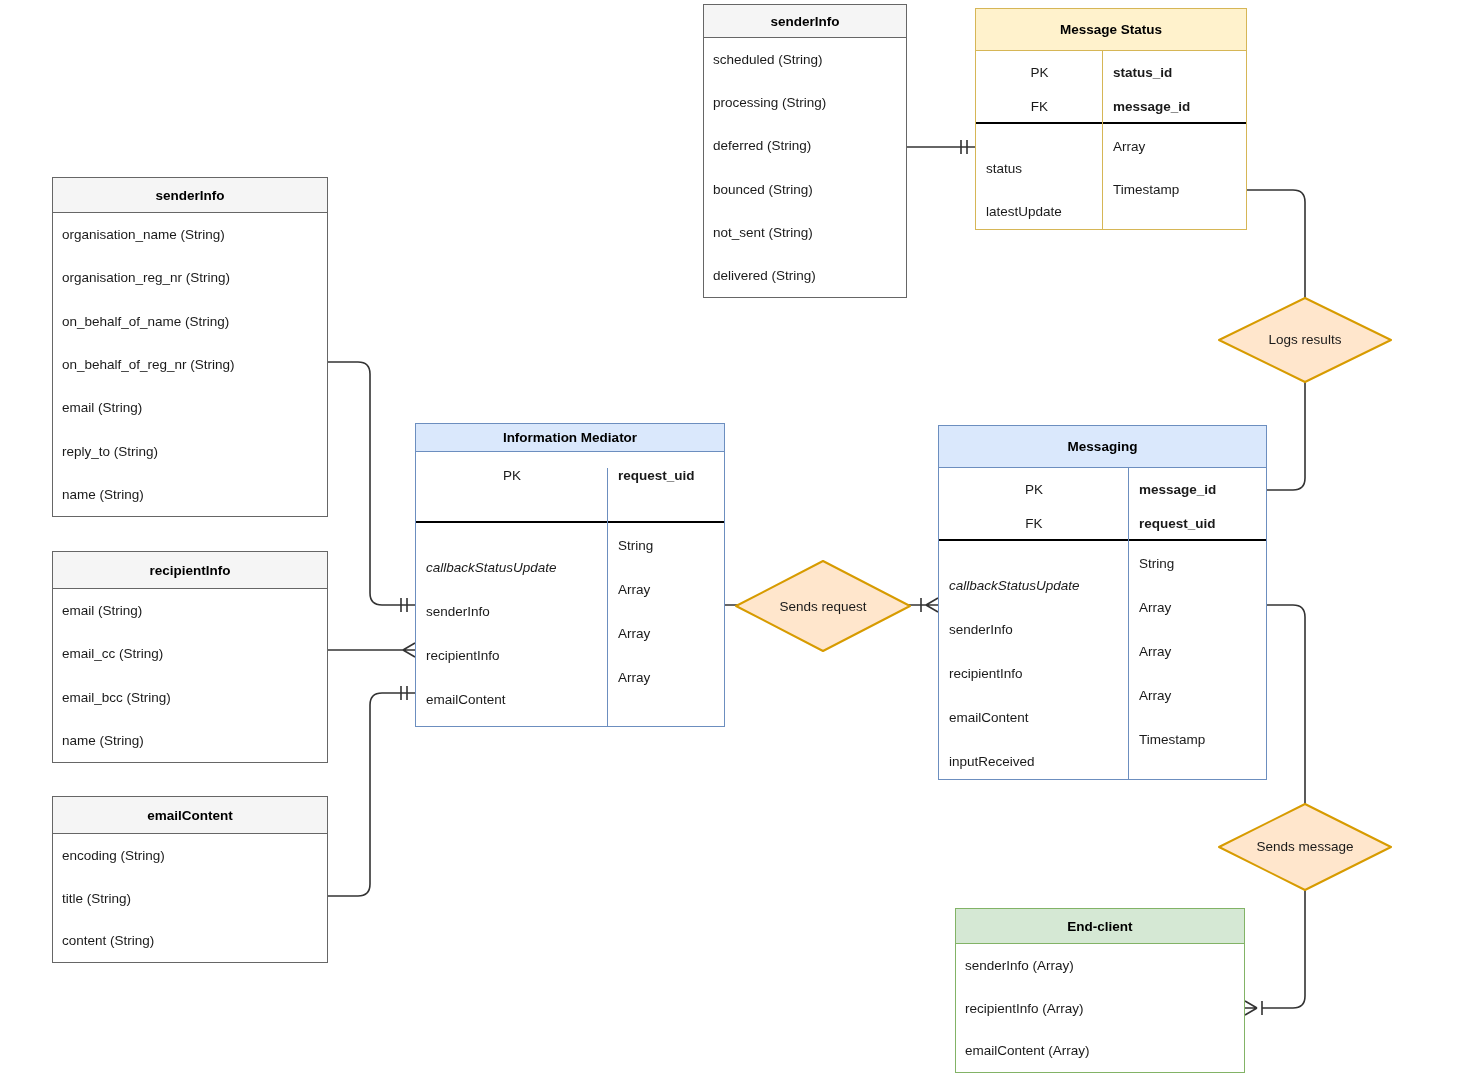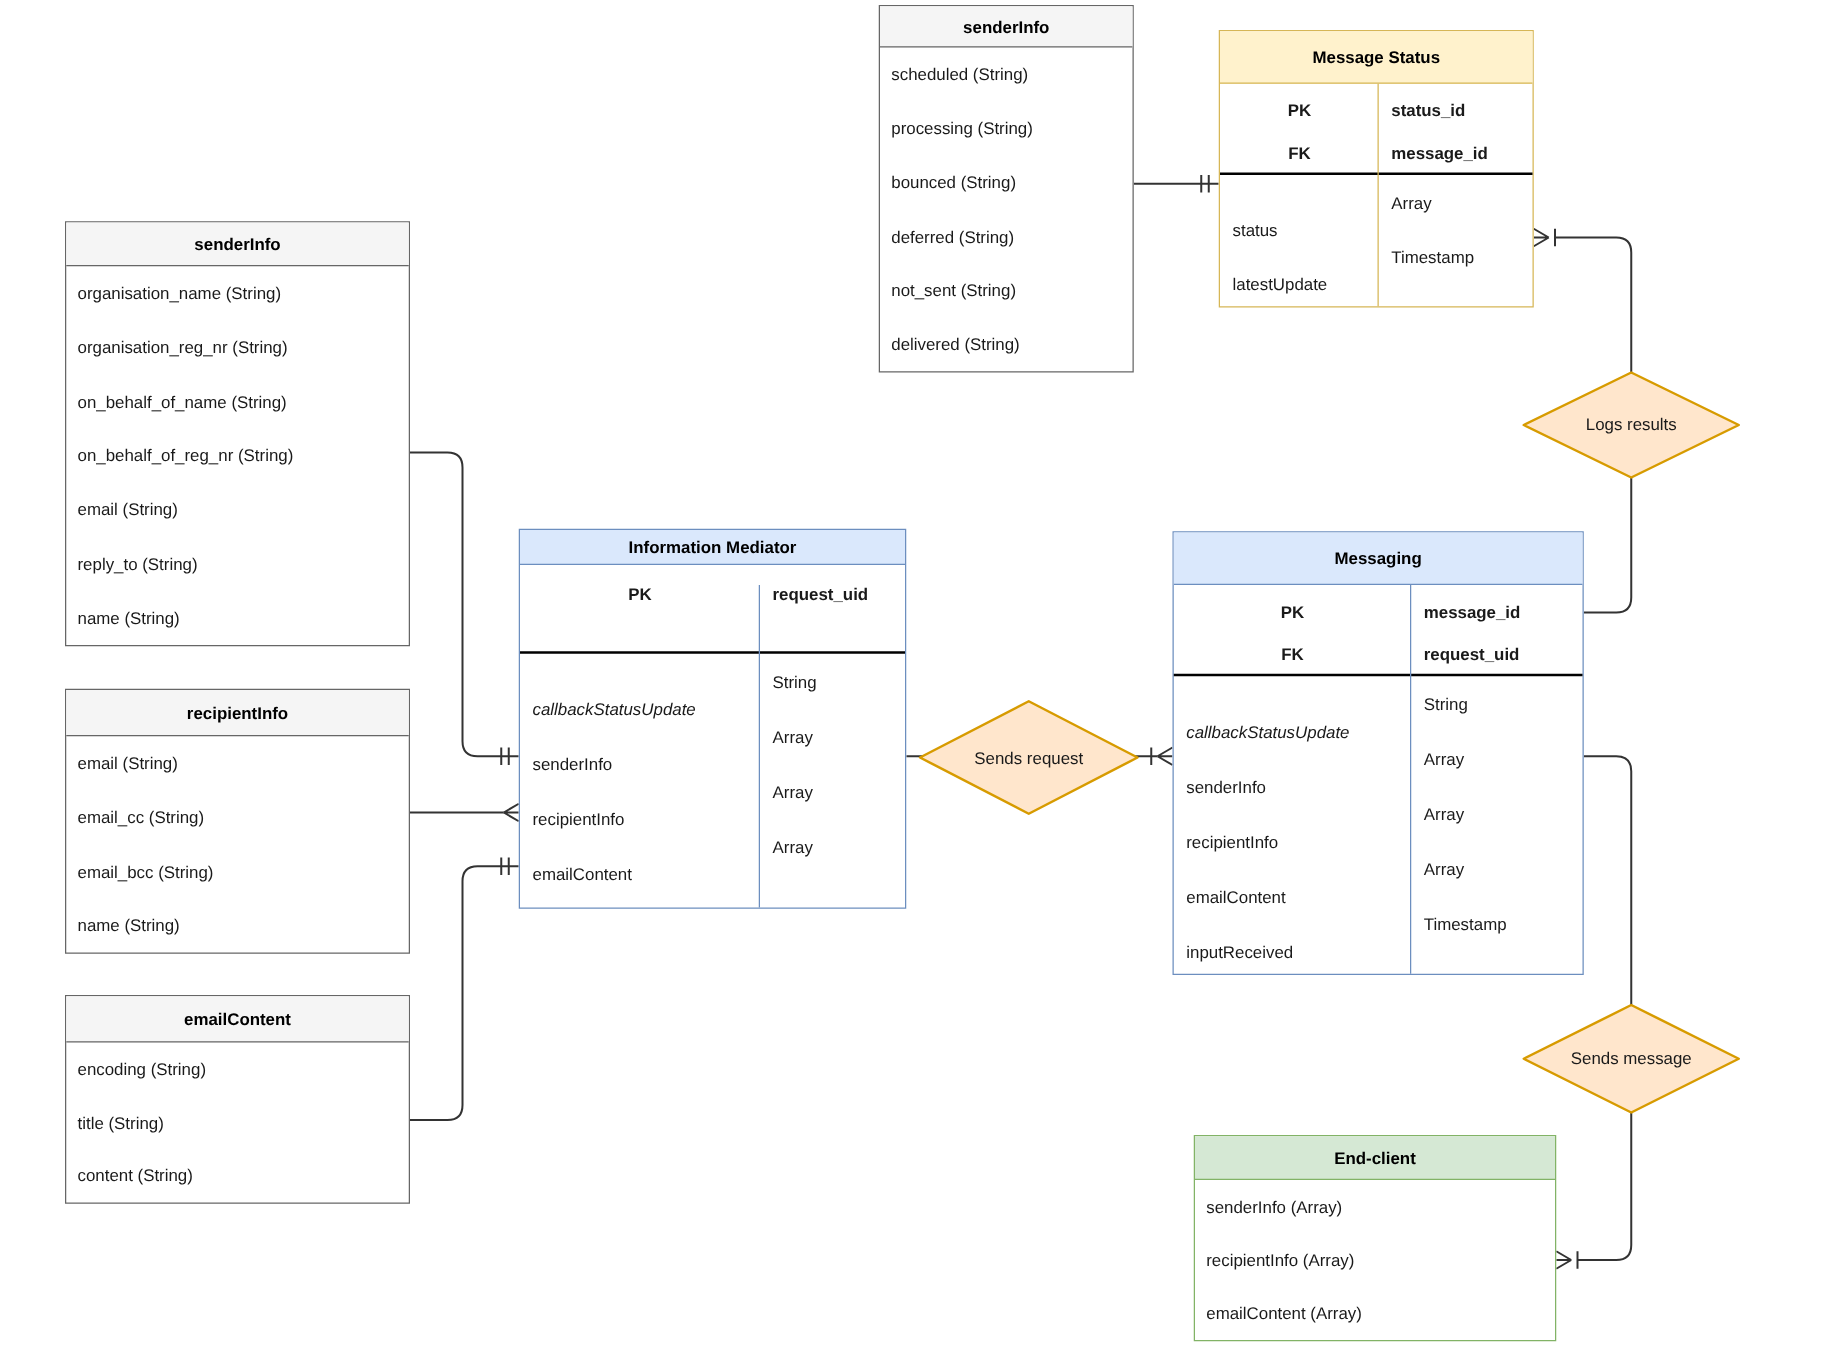--- a/index.html
+++ b/index.html
@@ -26,36 +26,36 @@
   .yellow .t-header { background: #fff2cc; border-bottom: 1.5px solid #d6b656; }
   .blue   .t-header { background: #dae8fc; border-bottom: 1.5px solid #6c8ebf; }
   .green  .t-header { background: #d5e8d4; border-bottom: 1.5px solid #82b366; }
 
   .t-body { flex: 1 1 auto; display: flex; flex-direction: column; }
   .t-row  { flex: 1 1 0; display: flex; align-items: center; padding-left: 9px; }
 
   
   .k-section { flex: 0 0 auto; border-bottom: 2px solid #000000; position: relative; }
   .k-row  { height: 34px; display: flex; align-items: center; }
-  .k-key  { text-align: center; font-weight: bold; }
+  .k-key  { text-align: center; font-weight: normal; }
   .k-field{ flex: 1; padding-left: 10px; font-weight: bold; }
   .a-section { flex: 1 1 auto; }
   .a-row  { height: 44px; display: flex; align-items: center; }
   .a-name { padding-left: 10px; margin-top: 44px; }
   .a-type { padding-left: 10px; }
   .italic { font-style: italic; }
   .v-divider { position: absolute; width: 1.5px; }
   .yellow .v-divider { background: #d6b656; }
   .blue   .v-divider { background: #6c8ebf; }
 
   
   #tbl-status-info { left: 703px; top: 4px;  width: 204px; height: 294px; }
   #tbl-status-info .t-header { height: 33px; }
 
-  #tbl-message-status { left: 975px; top: 24px; width: 252px; height: 222px; }
+  #tbl-message-status { left: 975px; top: 8px; width: 272px; height: 222px; }
   #tbl-message-status .t-header { height: 42px; }
   #tbl-message-status .k-section { height: 73px; padding-top: 4px; }
   #tbl-message-status .k-key { width: 127px; }
   #tbl-message-status .a-section { padding-top: 1px; }
   #tbl-message-status .a-row { height: 43px; }
   #tbl-message-status .a-name { width: 127px; }
   #tbl-message-status .v-divider { left: 125.5px; top: 42px; bottom: 0; }
 
   #tbl-sender-info { left: 52px; top: 177px; width: 276px; height: 340px; }
   #tbl-sender-info .t-header { height: 35px; }
@@ -151,22 +151,22 @@
       <text x="823" y="611">Sends request</text>
       <text x="1305" y="851">Sends message</text>
     </g>
   </svg>
 
   <div class="etable gray" id="tbl-status-info">
     <div class="t-header">senderInfo</div>
     <div class="t-body">
       <div class="t-row">scheduled (String)</div>
       <div class="t-row">processing (String)</div>
+      <div class="t-row">deferred (String)</div>
       <div class="t-row">bounced (String)</div>
-      <div class="t-row">deferred (String)</div>
       <div class="t-row">not_sent (String)</div>
       <div class="t-row">delivered (String)</div>
     </div>
   </div>
 
   <div class="etable yellow" id="tbl-message-status">
     <div class="t-header">Message Status</div>
     <div class="k-section">
       <div class="k-row">
         <div class="k-key">PK</div>

